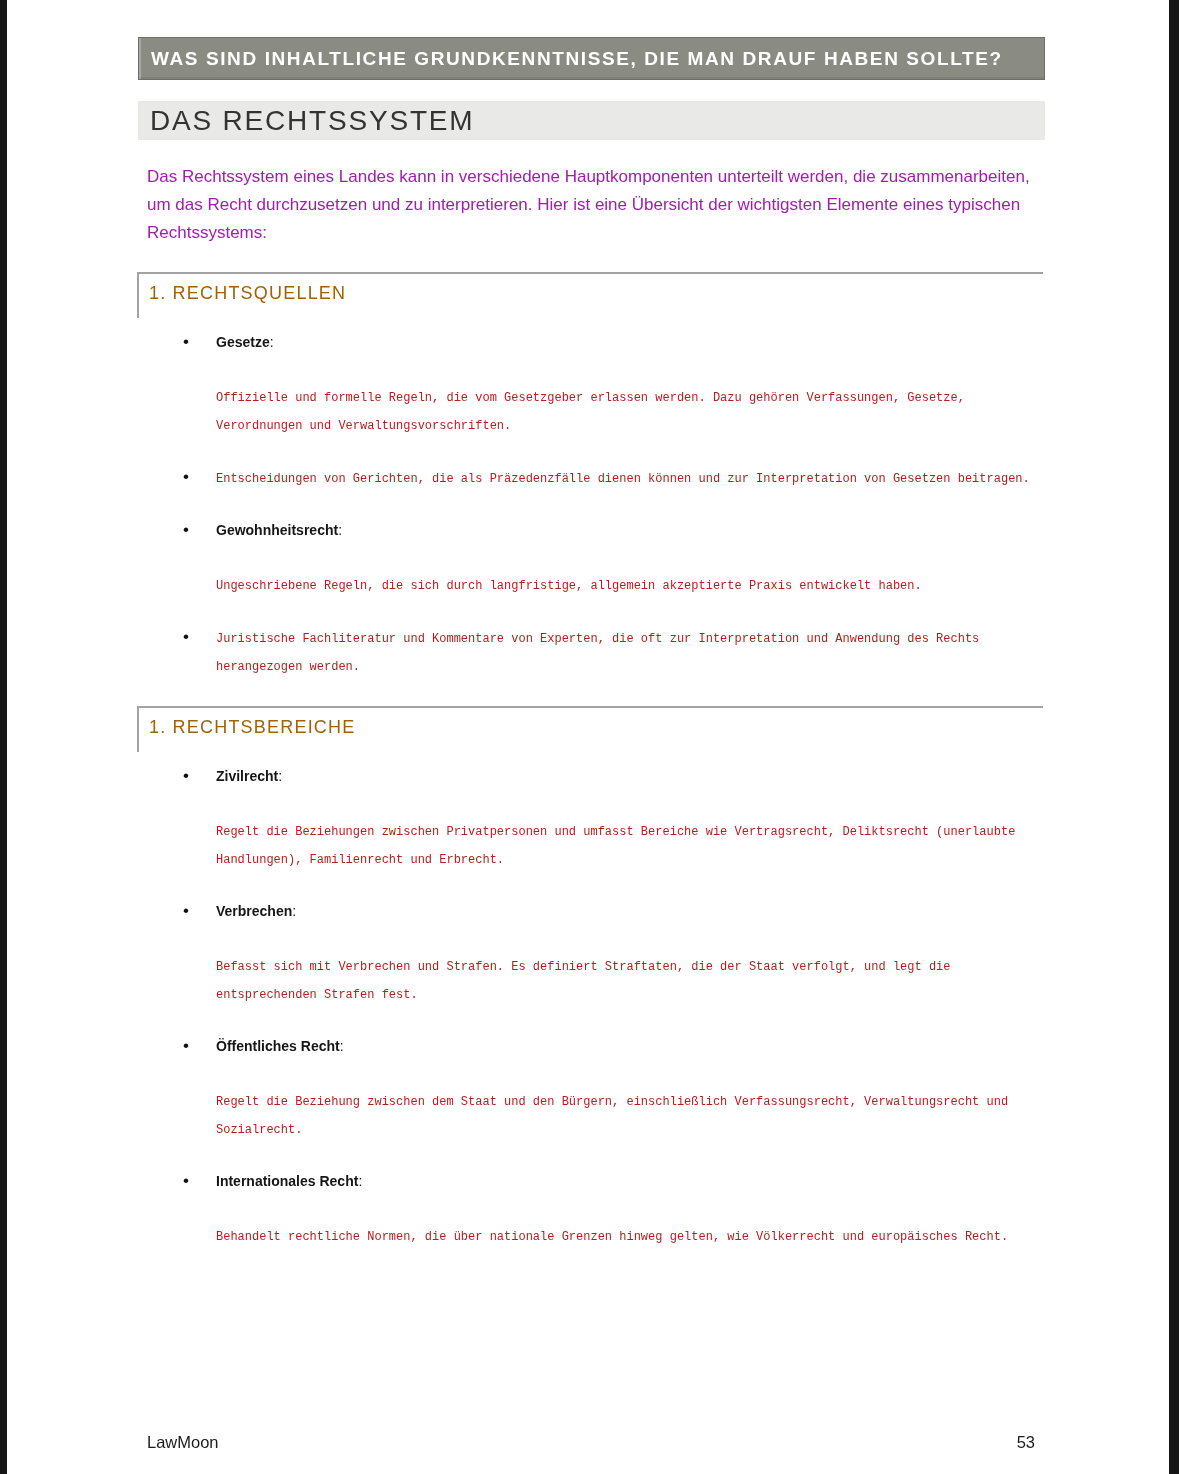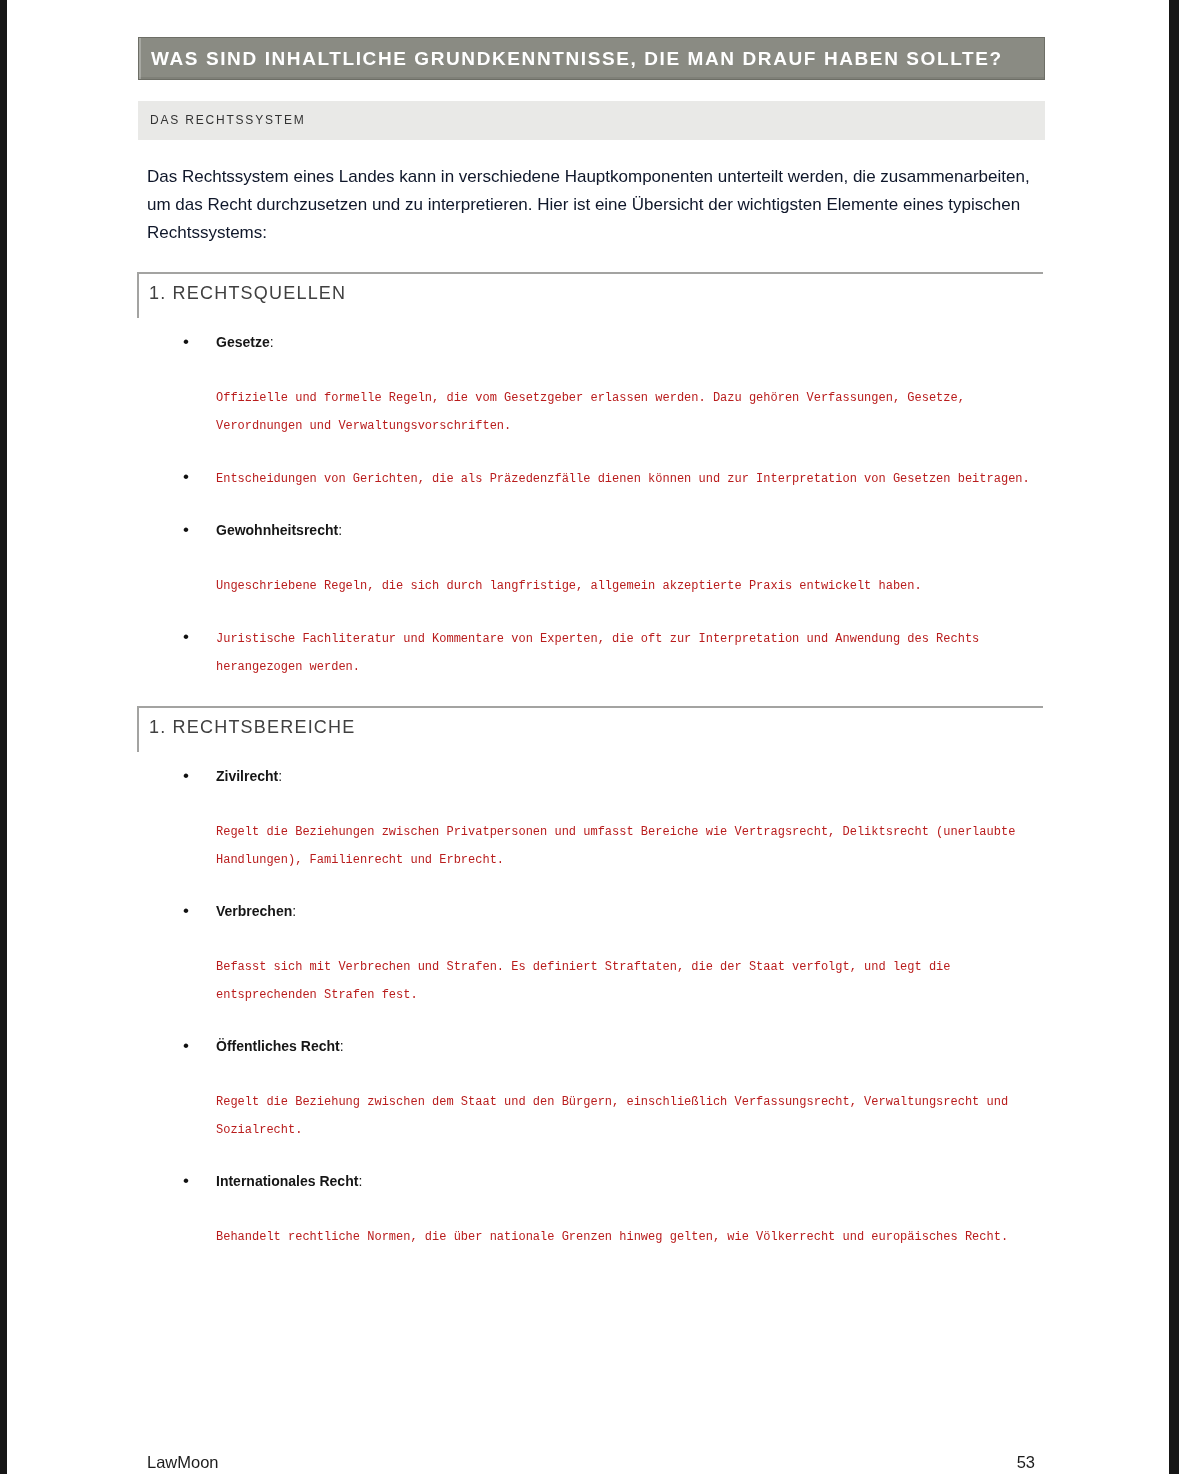--- a/index.html
+++ b/index.html
@@ -31,59 +31,59 @@
     line-height:41px; height:43px;
     padding:0 12px;
     white-space:nowrap;
   }
 
   
   .sub-band {
     margin-top:21px;
     background:var(--subheader-bg,#e9e9e7);
     color:#333333;
-    font-size:12px; font-weight:400; letter-spacing:1.8px;
+    font-size:28px; font-weight:400; letter-spacing:1.8px;
     line-height:39px; height:39px;
     padding:0 12px;
     white-space:nowrap;
   }
 
   .body-col { margin-left:9px; margin-right:2px; }
 
   .intro {
     margin-top:23px;
-    font-size:17px; line-height:28px; color:#0f172a;
+    font-size:17px; line-height:28px; color:#a21caf;
   }
 
   .section { margin-top:25px; }
   .section-heading-box {
     margin-left:-10px;
     border-top:2px solid #a3a3a1;
     border-left:2px solid #a3a3a1;
     padding:9px 0 14px 10px;
   }
   .section-heading {
-    font-size:18px; letter-spacing:1.2px; color:#404040; font-weight:400;
+    font-size:18px; letter-spacing:1.2px; color:#a16207; font-weight:400;
   }
 
   .section-items { margin-top:12px; }
   .bullet-item { position:relative; padding-left:69px; }
   .bullet-dot {
     position:absolute; left:36px; top:2px;
     font-size:17px; color:#111111;
   }
   .term-line { font-size:14px; line-height:24px; margin-bottom:30px; }
   .term-line strong { font-weight:bold; color:#161616; }
   .item-desc {
     font-size:12px; line-height:28px; color:#b91c1c;
     margin-bottom:25px; max-width:830px;font-family:Liberation Mono, monospace;
   }
 
   .footer {
-    position:absolute; left:147px; right:144px; bottom:2px;
+    position:absolute; left:147px; right:144px; bottom:22px;
     display:flex; justify-content:space-between; align-items:baseline;
     font-size:16.5px; color:#1c1c1c;
   }
 </style>
 </head>
 <body>
 
 <div class="frame-left"></div>
 <div class="frame-right"></div>
 <div class="frame-bottom"></div>

